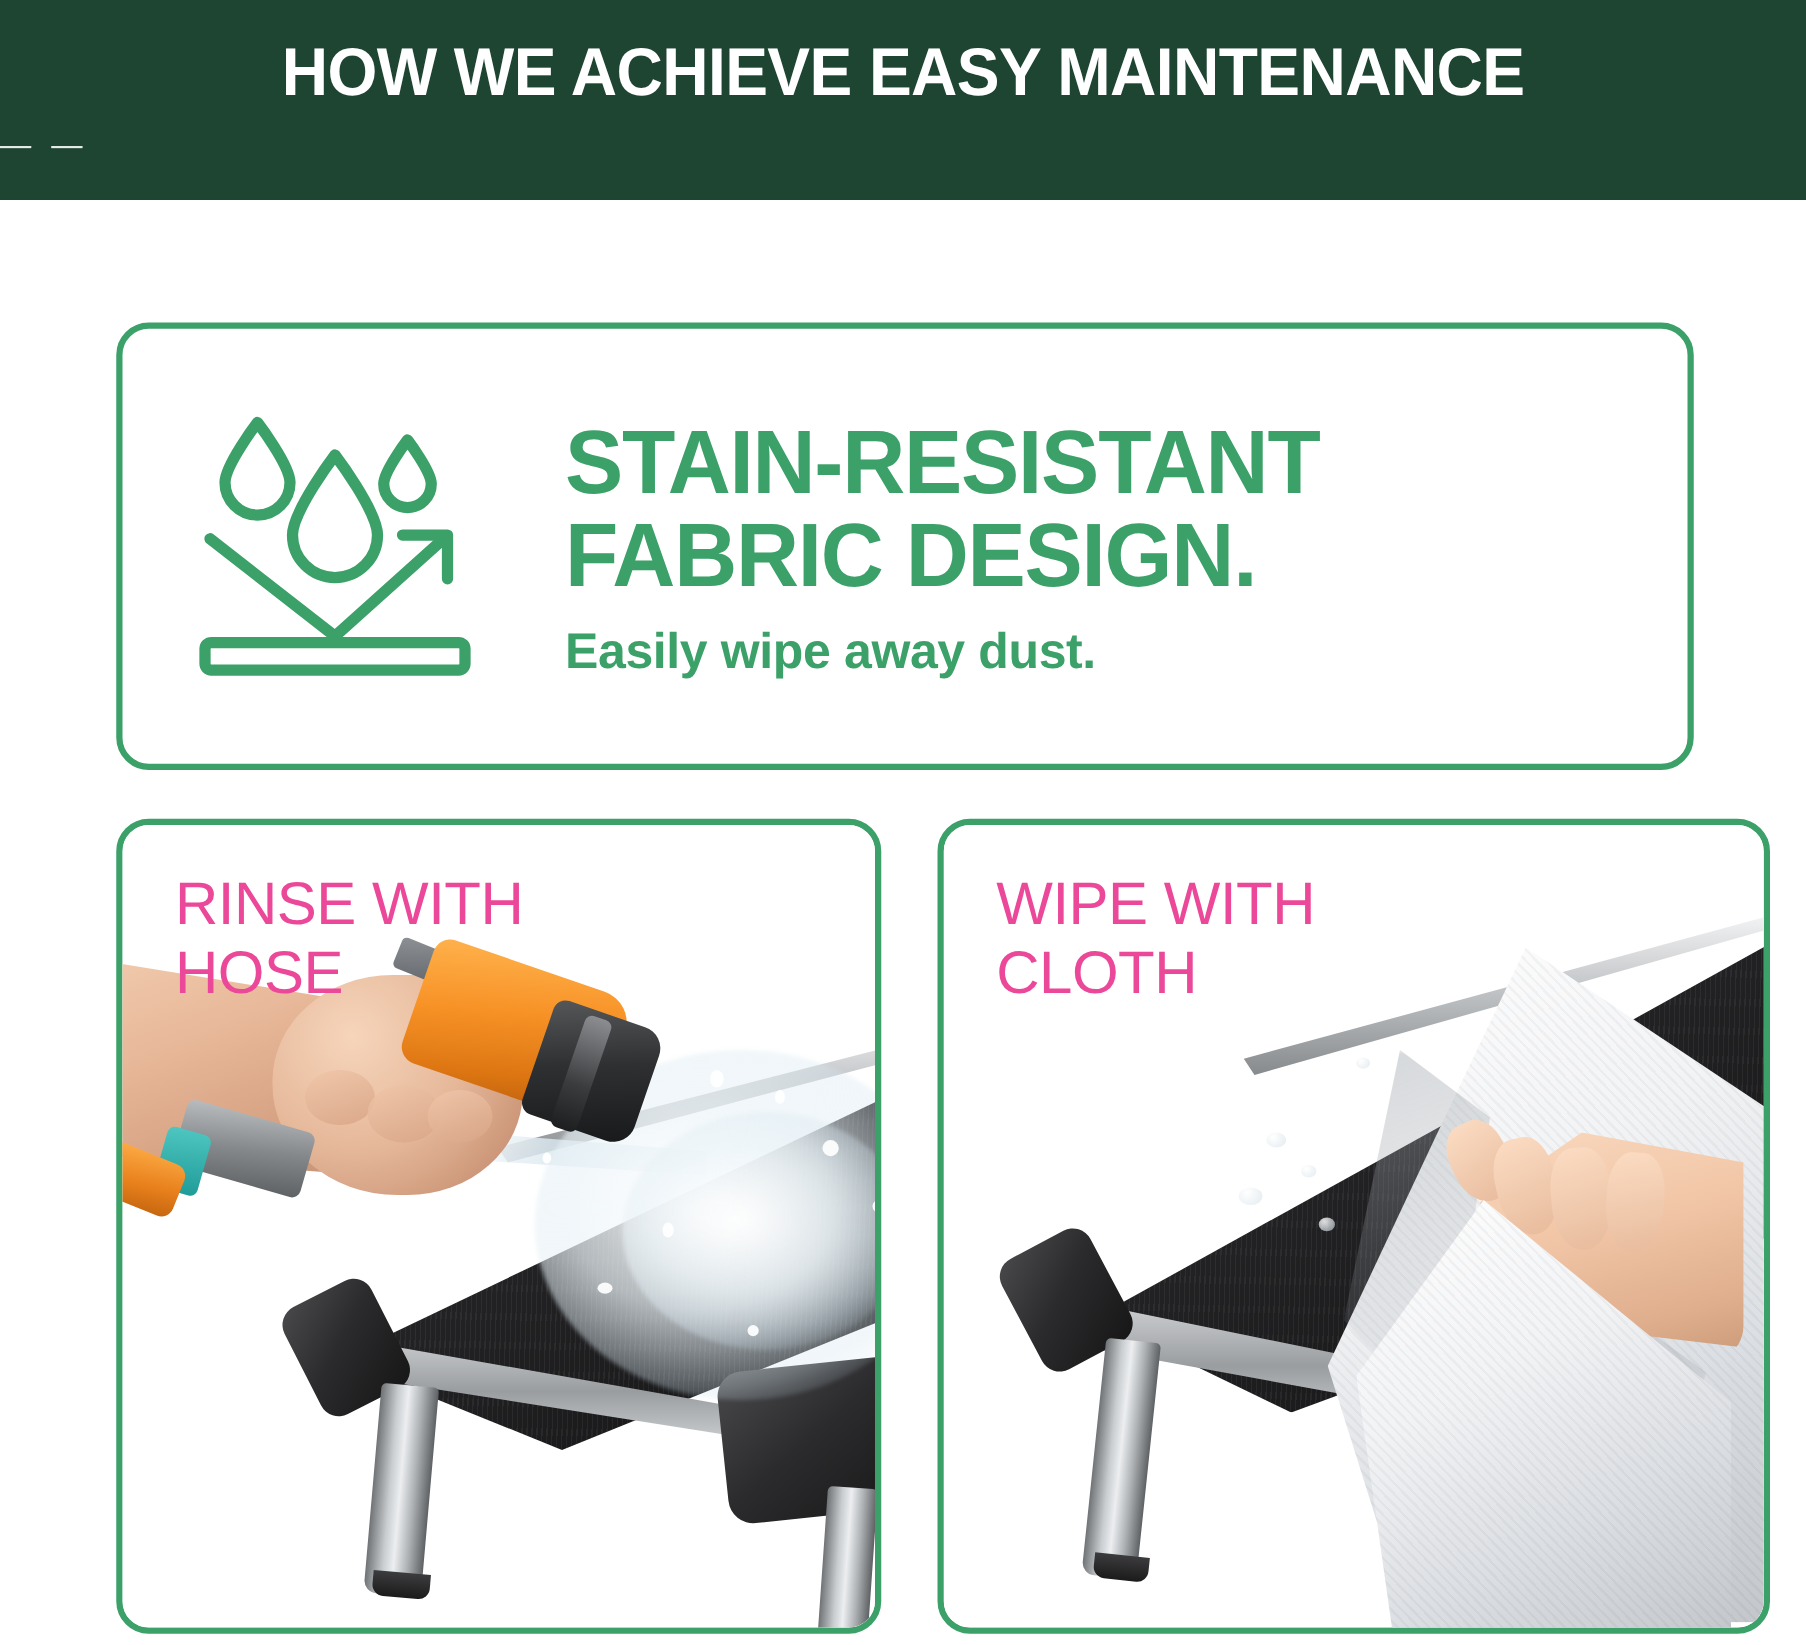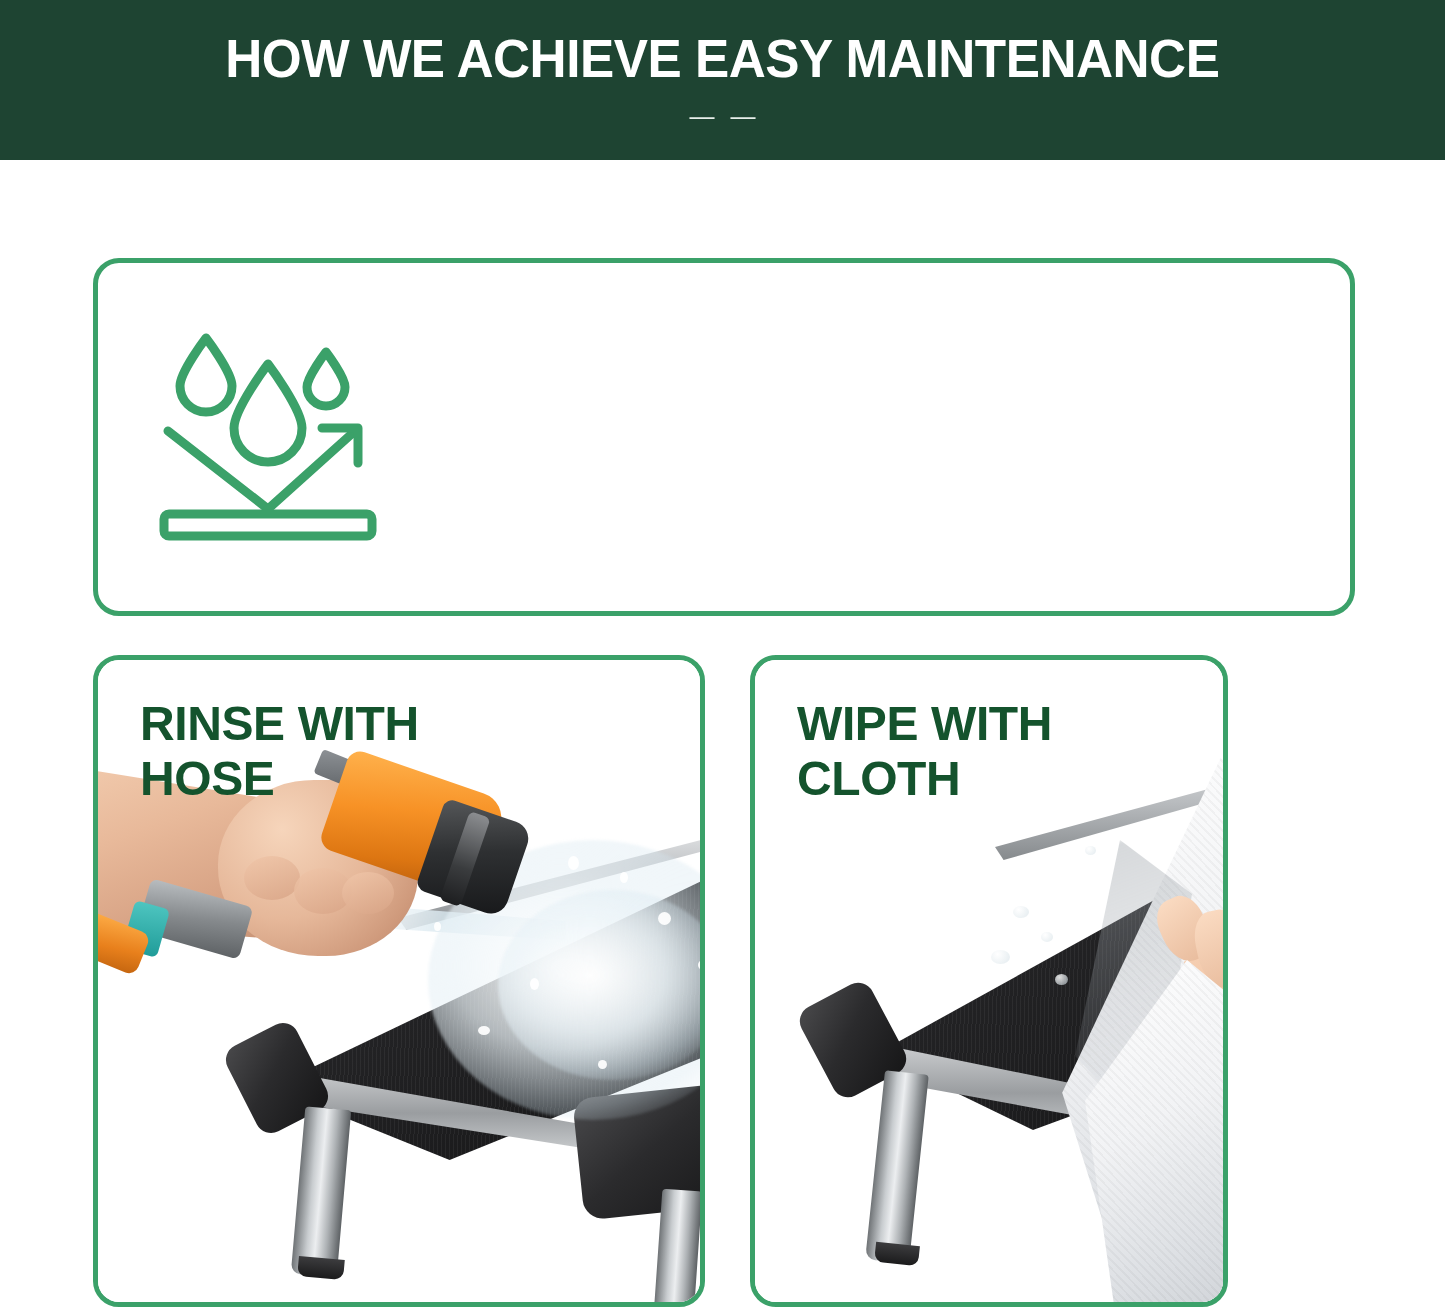--- a/index.html
+++ b/index.html
@@ -9,21 +9,21 @@
     background:#ffffff;
     position:relative;
     overflow:hidden;
   }
 
   
   .banner {
     position:absolute; left:0; top:0; width:1445px; height:160px;
     background:#1e4432;
     display:flex; flex-direction:column;
-    align-items:center; justify-content:center;
+    justify-content:center;
   }
   .banner-title {
     color:#ffffff;
     font-size:54px;
     font-weight:bold;
     letter-spacing:-0.5px;
     line-height:1;
     text-align:center;
     transform:scaleX(0.95);
   }
@@ -45,21 +45,21 @@
   
   .card {
     position:absolute;
     border:5px solid #3ba169;
     border-radius:26px;
     background:#ffffff;
     overflow:hidden;
   }
   #card-feature { left:93px; top:258px; width:1262px; height:358px; }
   #card-rinse   { left:93px; top:655px; width:612px; height:652px; }
-  #card-wipe    { left:750px; top:655px; width:478px; height:652px; }
+  #card-wipe    { left:750px; top:655px; width:666px; height:652px; }
 
   
   .feature-inner {
     display:flex; align-items:center; height:100%;
     padding-left:52px;
   }
   .feature-icon { width:250px; flex:0 0 250px; }
   .feature-text { margin-left:52px; }
   .feature-title {
     color:#3ba169;
@@ -76,22 +76,22 @@
     font-size:40px;
     line-height:1;
     margin-top:19px;
     letter-spacing:-0.3px;
   }
 
   
   .card-heading {
     position:absolute;
     left:42px; top:36px;
-    color:#14532d;
-    font-weight:bold;
+    color:#ec4899;
+    font-weight:normal;
     font-size:48px;
     line-height:1.15;
     letter-spacing:-0.4px;
     z-index:6;
     white-space:pre-line;
   }
 
   
   .photo {
     position:absolute; left:0; top:0; right:0; bottom:0;
@@ -258,20 +258,27 @@
           <path d="M18 107 L118 185"></path>
 
           <path d="M118 185 L206 106"></path>
           <path d="M172 104 L208 104 L208 139"></path>
         </g>
 
         <rect x="14" y="190" width="208" height="22" rx="5" ry="5" fill="none" stroke="#3ba169" stroke-width="9"></rect>
       </svg>
     </div>
 
+    <div class="feature-text">
+      <div class="feature-title">
+        <div>STAIN-RESISTANT</div>
+        <div>FABRIC DESIGN.</div>
+      </div>
+      <div class="feature-subtitle">Easily wipe away dust.</div>
+    </div>
 
   </div>
 </div>
 
 <div class="card" id="card-rinse">
   <div class="card-heading">RINSE WITH
 HOSE</div>
 
   <div class="photo">
 

